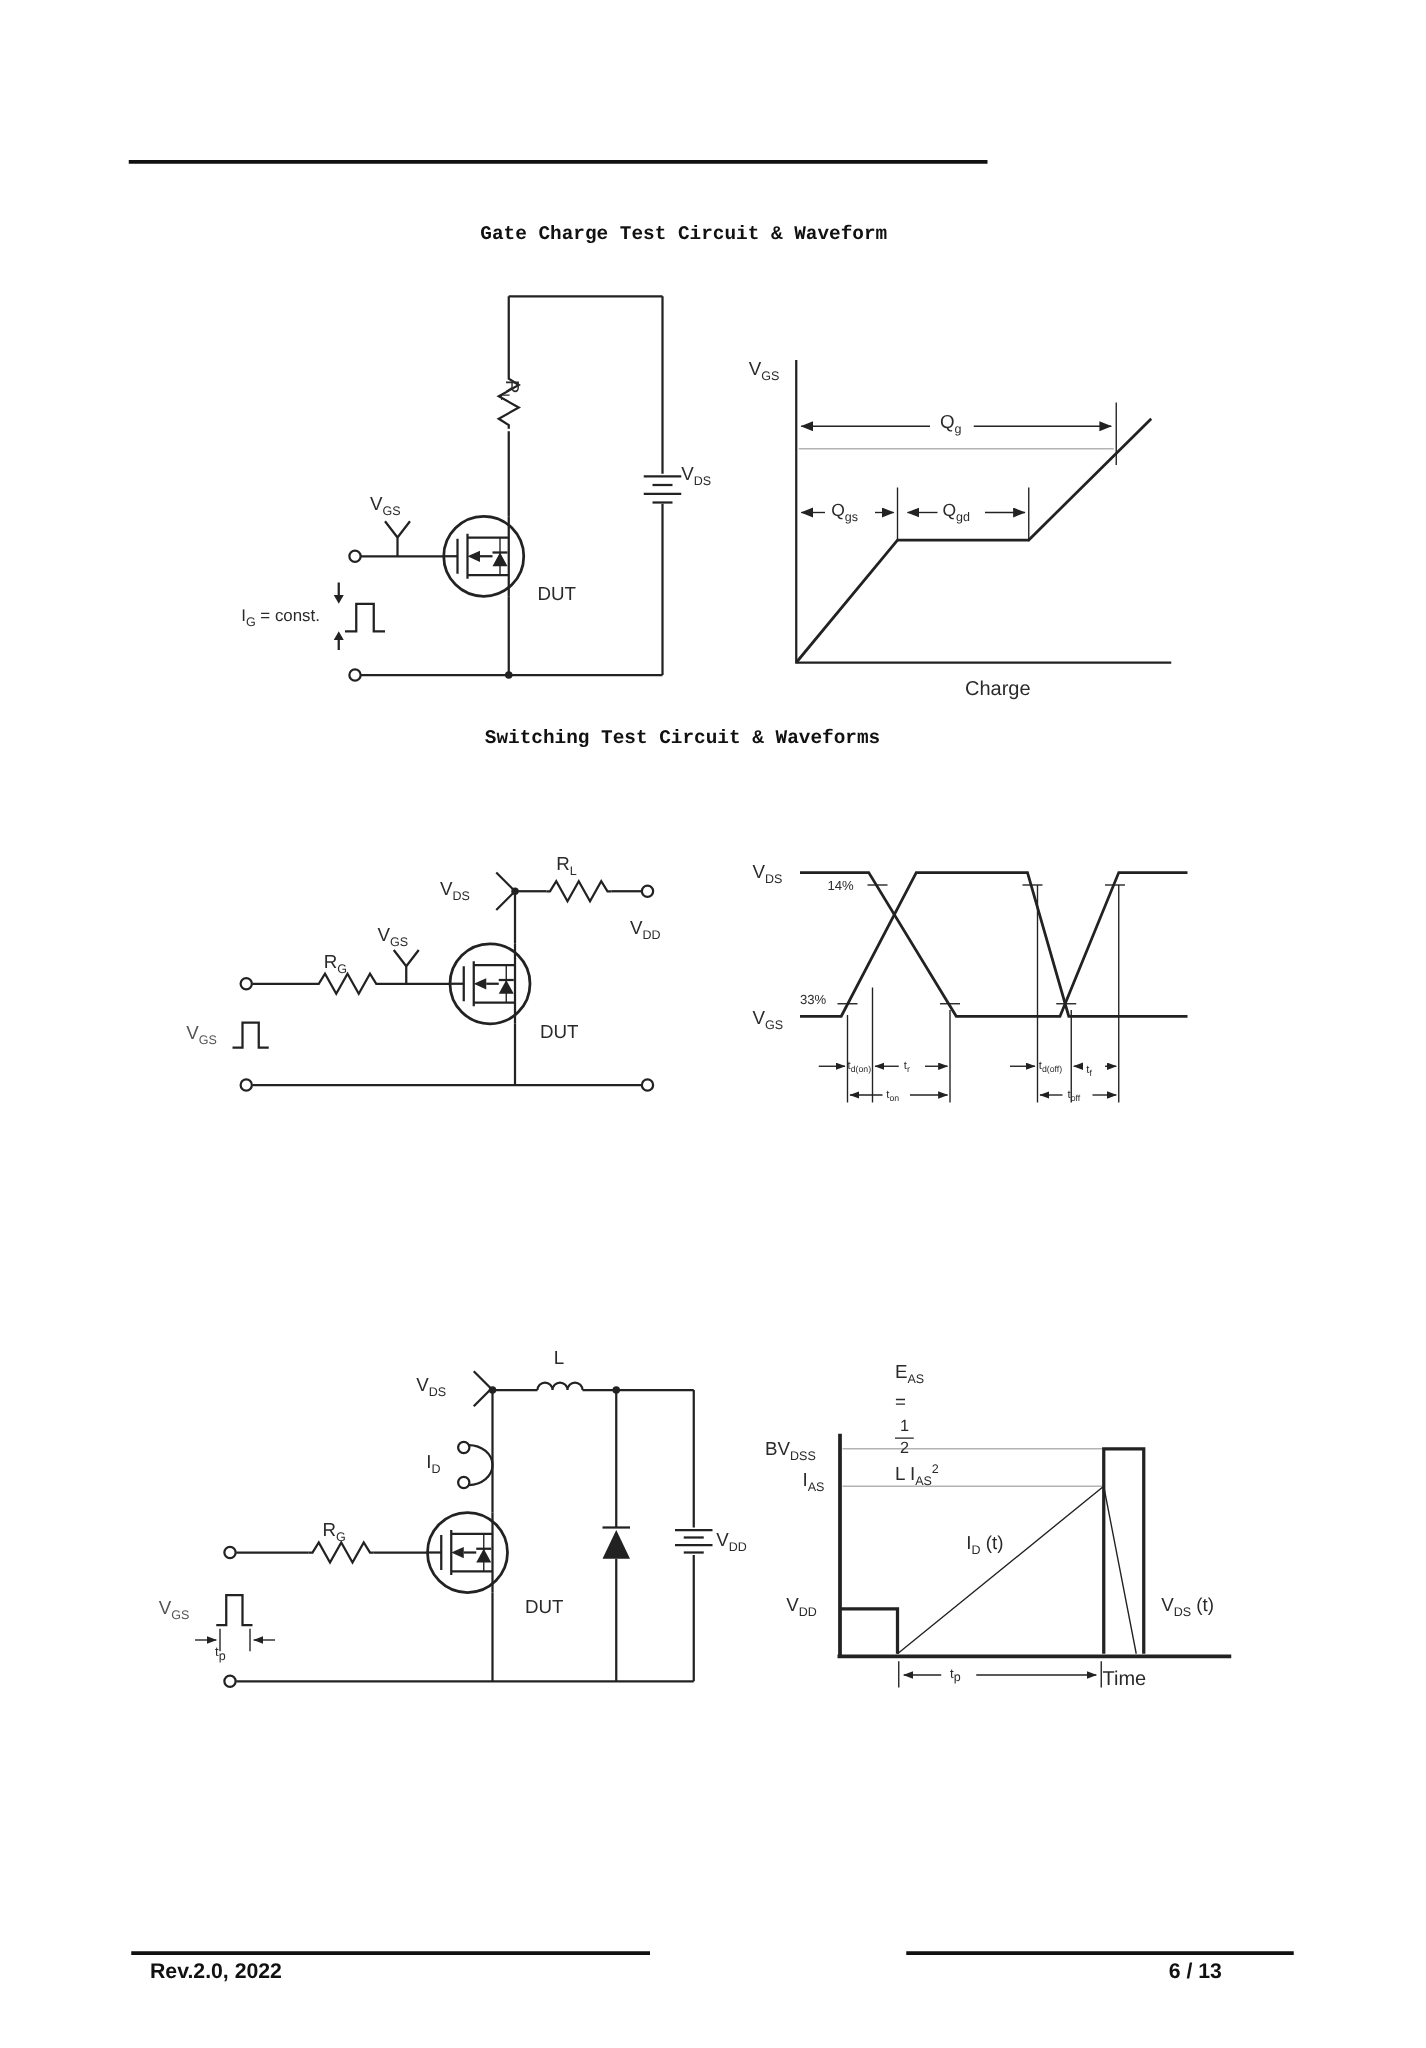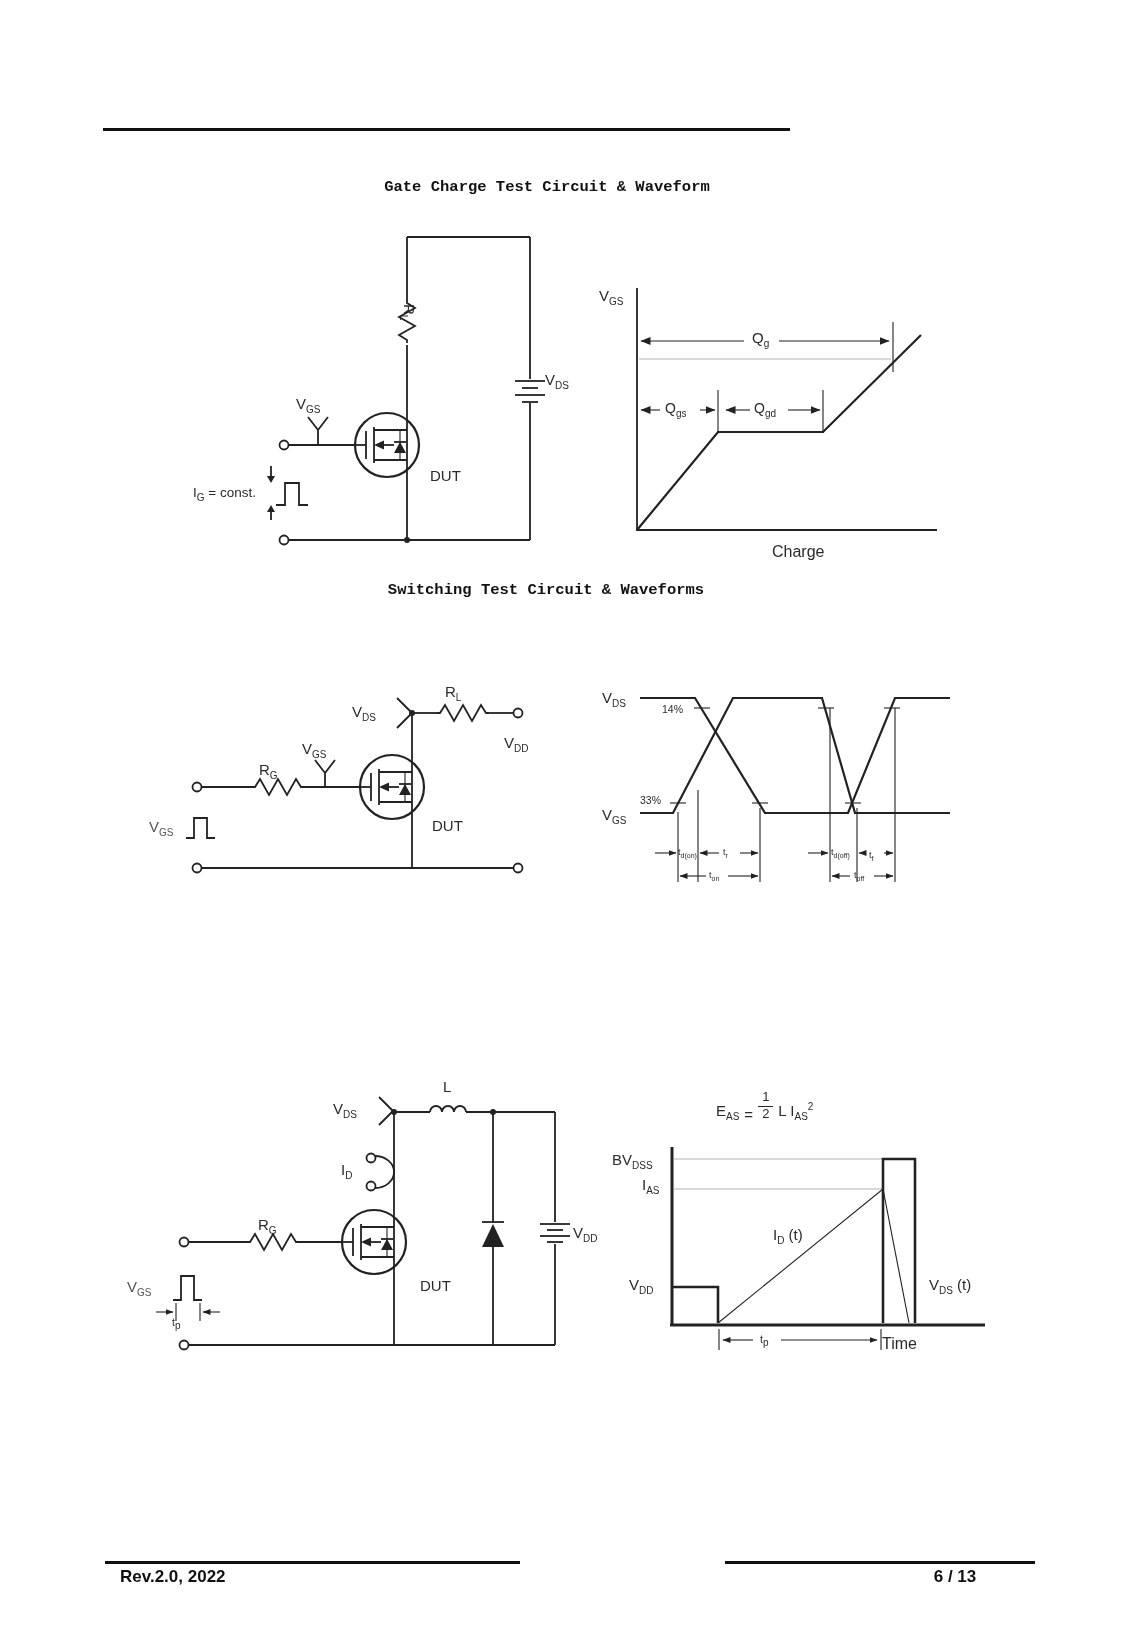--- a/index.html
+++ b/index.html
@@ -12,21 +12,21 @@
   .fig-title { position:absolute; transform:translateX(-50%); font-weight:bold; font-size:15.5px; white-space:nowrap; color:#111;font-family:Liberation Mono, monospace; }
   .lbl { position:absolute; font-size:15px; color:#2a2a2a; white-space:nowrap; line-height:1; }
   .lbl sub { font-size:10px; }
   .lbl sup { font-size:10px; }
   .lbl.muted { color:#555; }
   .lbl.small { font-size:10.5px; }
   .lbl.tiny { font-size:9px; }
   .lbl.tiny sub { font-size:7px; }
   .lbl.xl { font-size:16px; }
   .lbl.rot { transform:rotate(90deg); transform-origin:0 0; }
-  .eq { display:flex; align-items:flex-end; gap:5px; font-size:15px; }
+  .eq { display:flex; align-items:flex-start; gap:5px; font-size:15px;flex-direction:column; }
   .frac { display:inline-flex; flex-direction:column; align-items:center; font-size:13px; line-height:1.15; }
   .frac .num { border-bottom:1.4px solid #222; padding:0 4px 1px; }
   .footer-line { position:absolute; top:1561px; height:2.5px; background:#111; }
   .footer-text { position:absolute; top:1567px; font-size:17px; font-weight:bold; color:#111; }
   svg.art { position:absolute; left:0; top:0; overflow:visible; pointer-events:none; }
   .s  { stroke:#222; fill:none; stroke-width:1.8; }
   .s2 { stroke:#222; fill:none; stroke-width:2.2; }
   .s3 { stroke:#222; fill:none; stroke-width:3; }
   .s26{ stroke:#222; fill:none; stroke-width:2.6; }
   .thin { stroke:#222; fill:none; stroke-width:1.1; }
@@ -271,15 +271,15 @@
   <span class="lbl" style="left:642px;top:1177px"><span>I</span><sub>AS</sub></span>
   <span class="lbl" style="left:773px;top:1227px"><span>I</span><sub>D</sub><span> (t)</span></span>
   <span class="lbl" style="left:629px;top:1277px"><span>V</span><sub>DD</sub></span>
   <span class="lbl" style="left:929px;top:1277px"><span>V</span><sub>DS</sub><span> (t)</span></span>
   <span class="lbl small" style="left:760px;top:1334px"><span>t</span><sub>p</sub></span>
   <span class="lbl xl" style="left:882px;top:1336px">Time</span>
 
   <div class="footer-line" style="left:105px;width:415px"></div>
   <div class="footer-line" style="left:725px;width:310px"></div>
   <div class="footer-text" style="left:120px">Rev.2.0, 2022</div>
-  <div class="footer-text" style="left:905px;width:100px;text-align:center">6 / 13</div>
+  <div class="footer-text" style="left:935px;width:100px;text-align:left">6 / 13</div>
 
 </div>
 
 </body></html>

